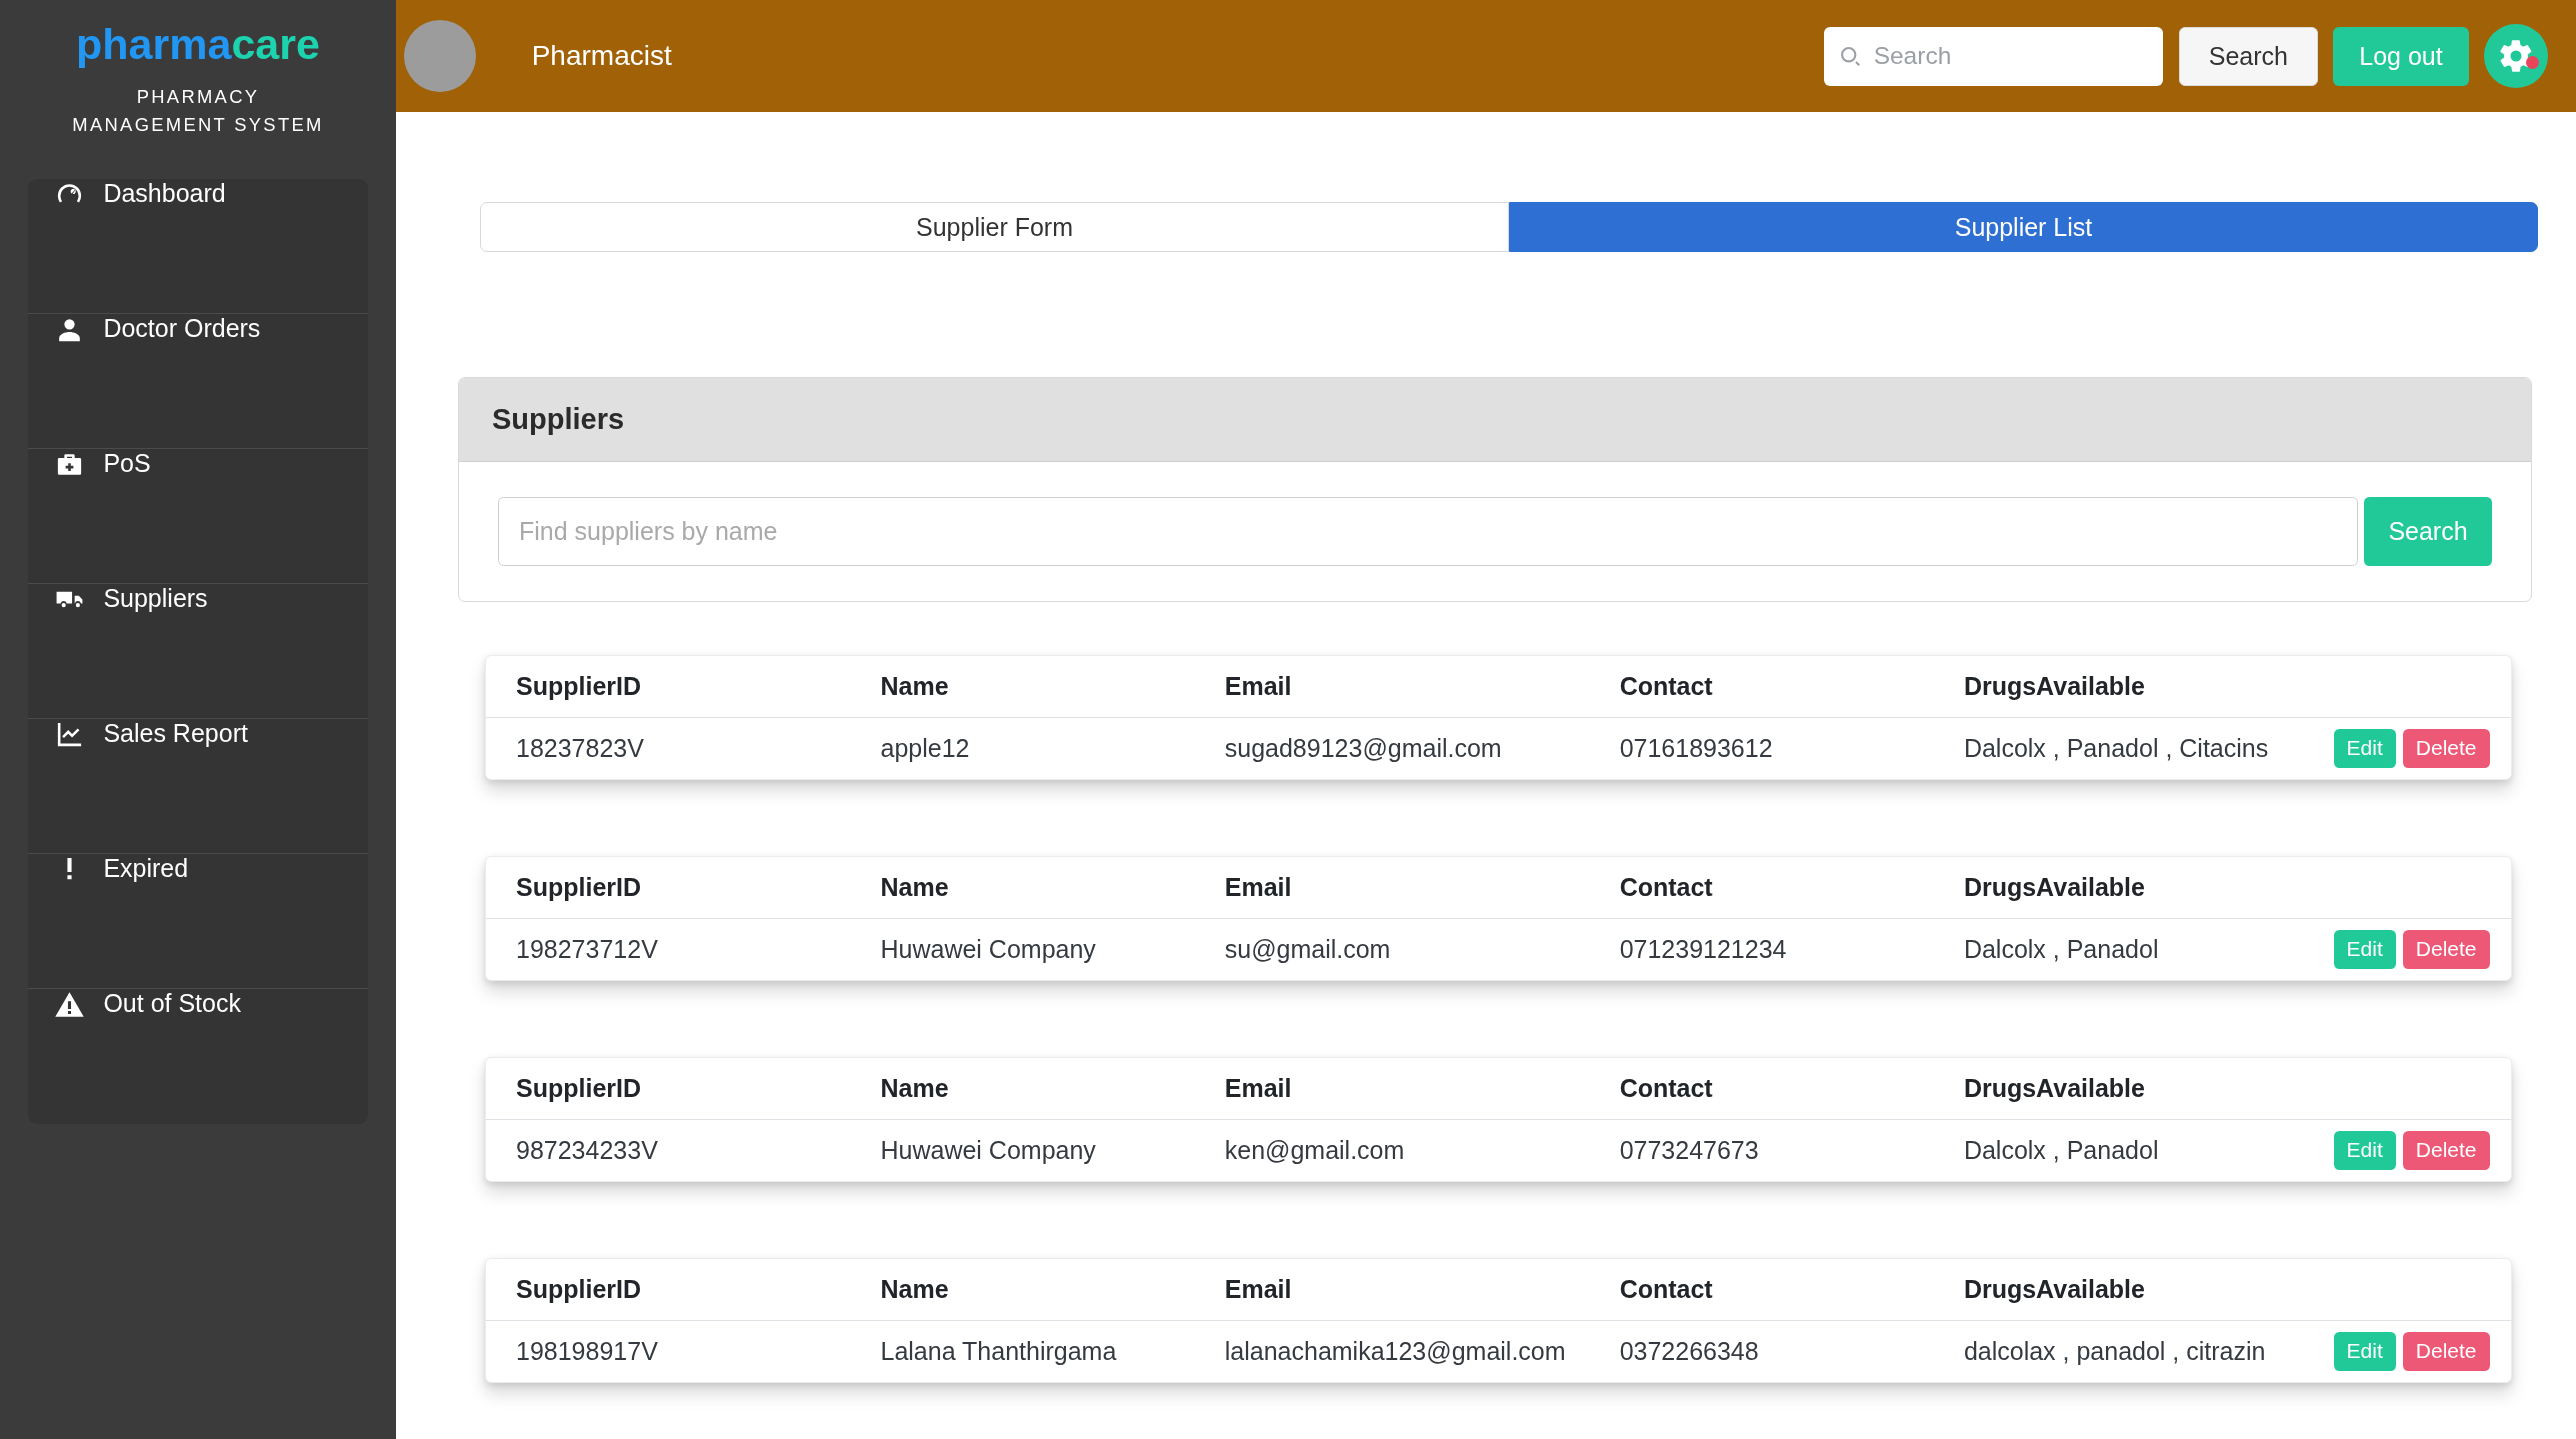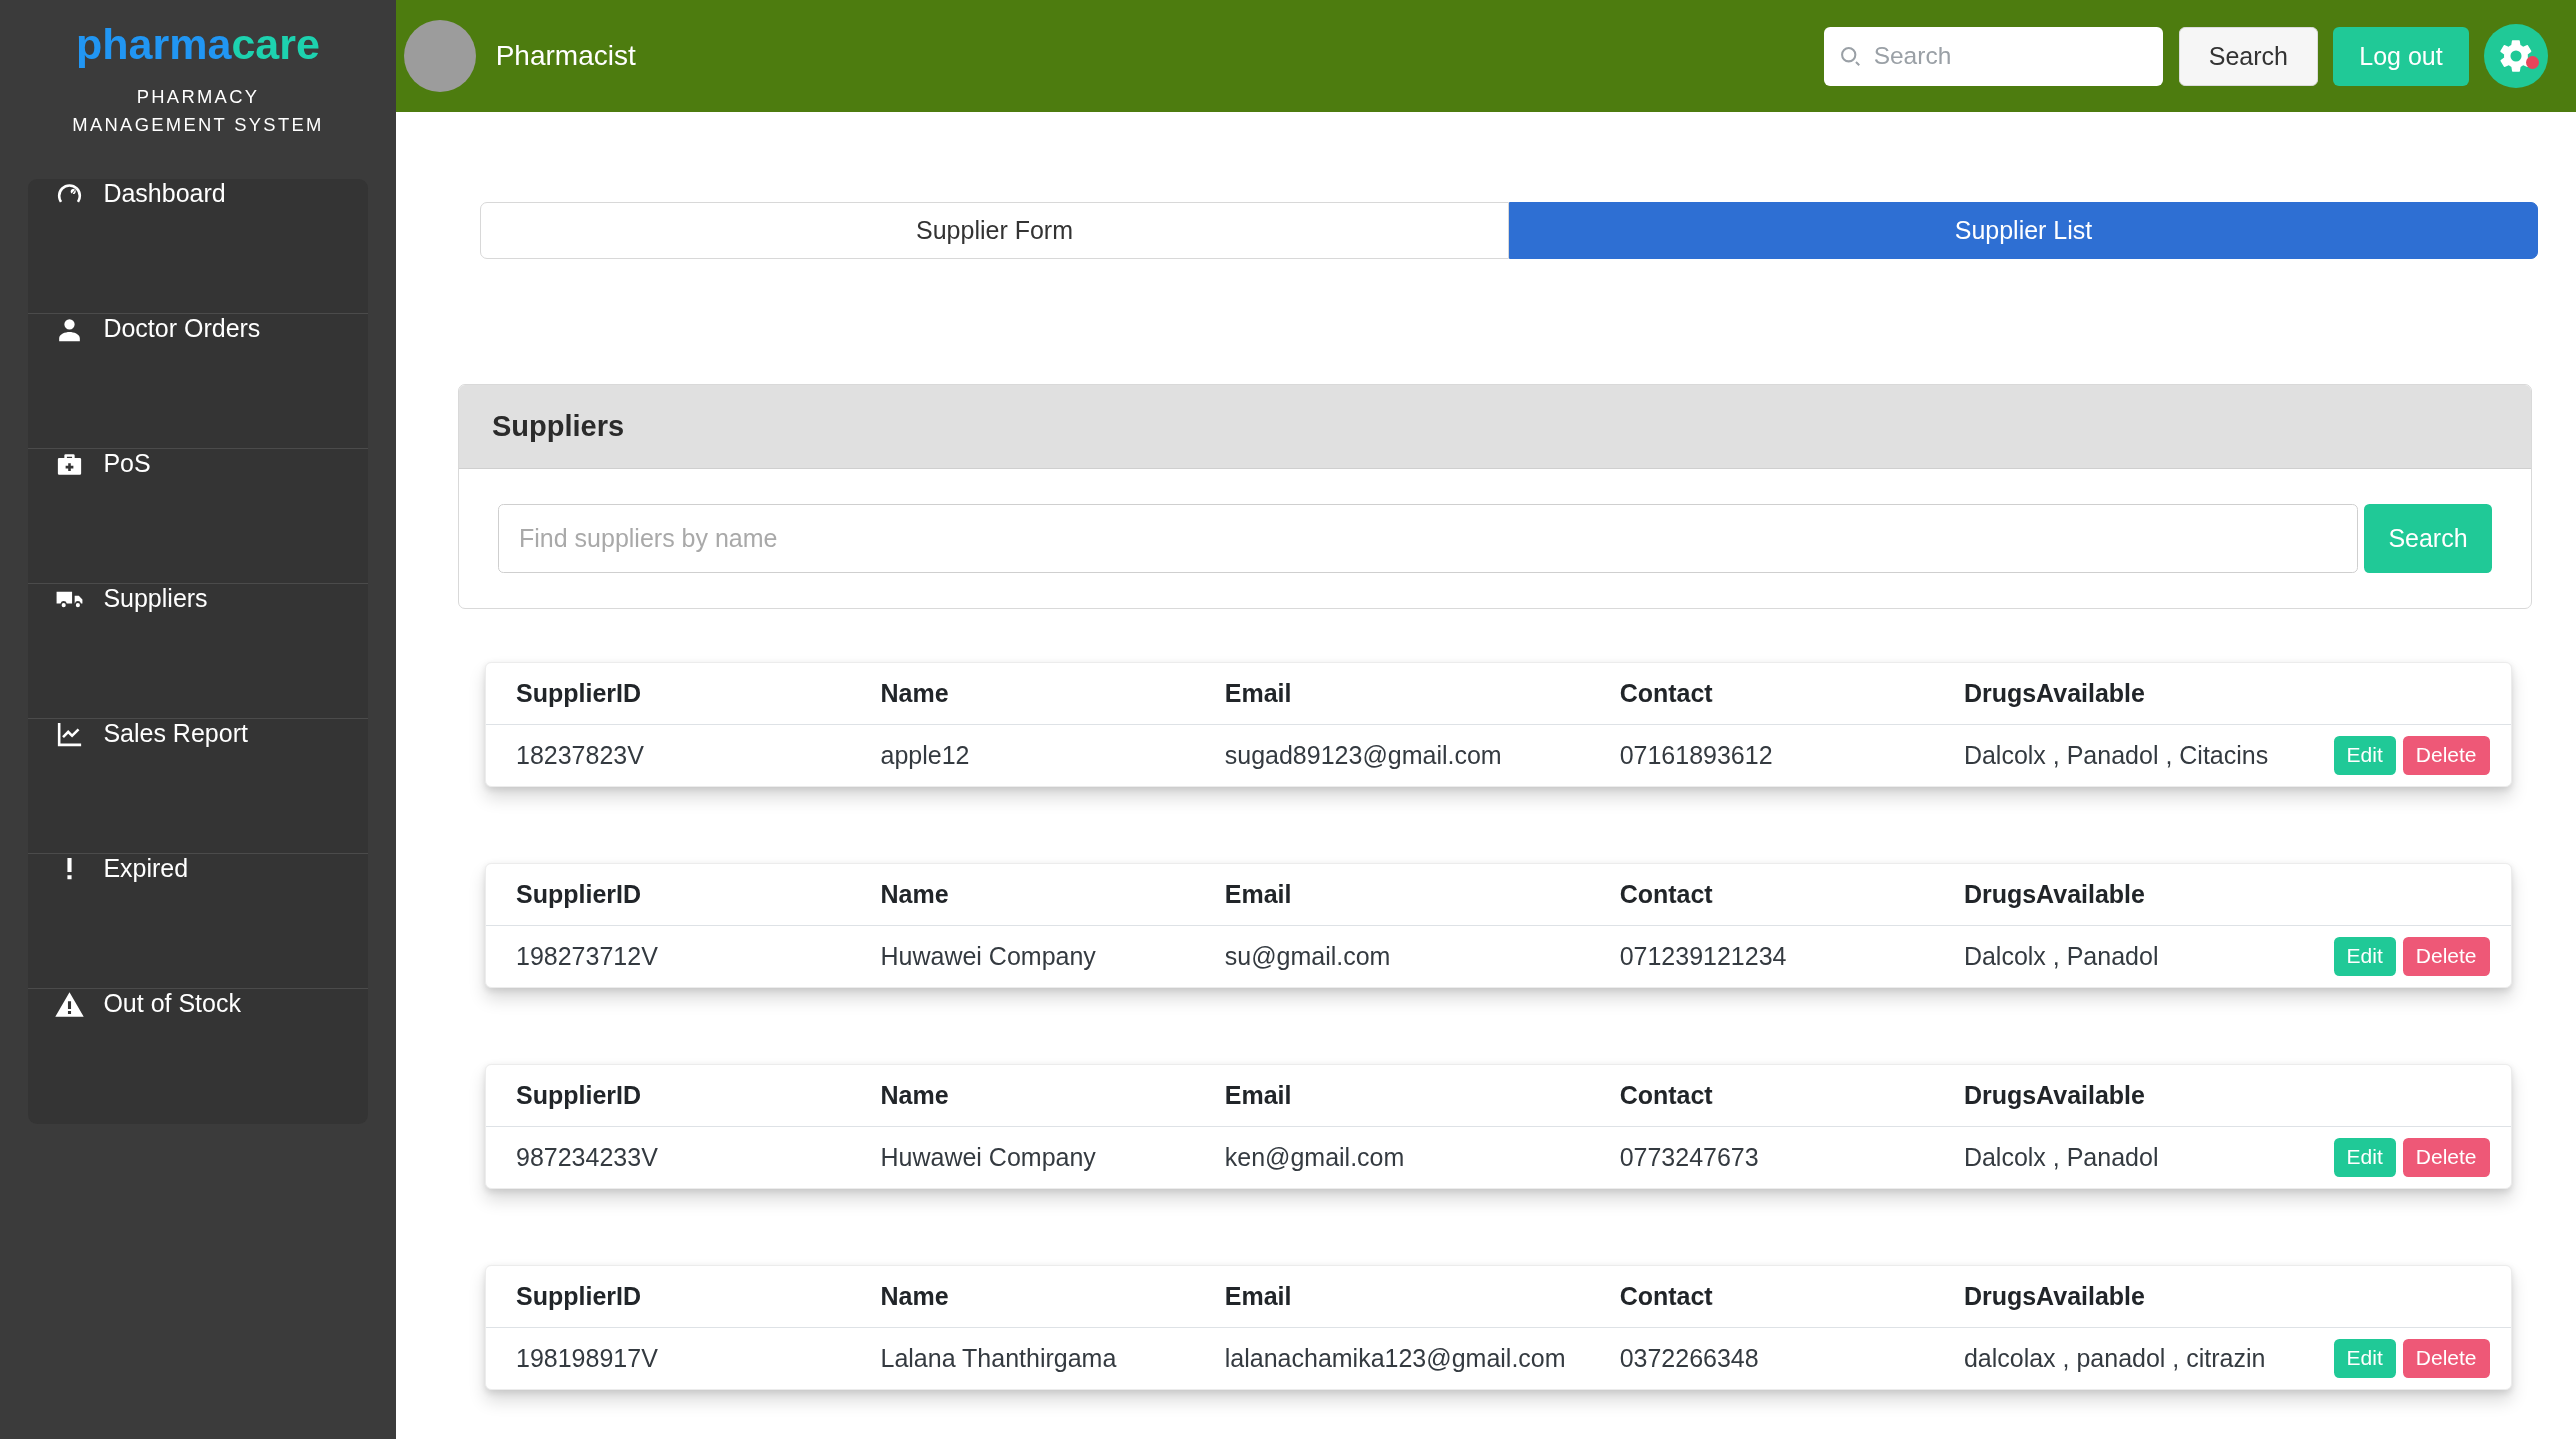--- a/index.html
+++ b/index.html
@@ -37,22 +37,22 @@
   .menu-item:last-child { border-bottom: none; }
   .mi-icon { width: 31px; height: 31px; display: inline-flex; }
   .mi-icon svg { width: 31px; height: 31px; fill: #ffffff; }
   .mi-label { color: #ffffff; font-size: 25px; }
 
   
   .main-col { flex: 1; display: flex; flex-direction: column; }
 
   
   .topbar {
-    height: 112px; background: #4d7c0f;
-    display: flex; align-items: center; padding: 0 28px 0 7.7px;
+    height: 112px; background: #a16207;
+    display: flex; align-items: center; padding: 0 28px 0 7.7px; gap: 36px;
   }
   .avatar {
     width: 72px; height: 72px; border-radius: 50%;
     background: #9c9c9c; flex: 0 0 72px;
   }
   .user-name { color: #ffffff; font-size: 28px; font-weight: 500; margin-left: 20px; }
   .topbar-right { margin-left: auto; display: flex; align-items: center; gap: 15.3px; }
   .search-box {
     width: 339px; height: 59px; background: #ffffff; border-radius: 6.1px;
     display: flex; align-items: center; padding: 0 14px; gap: 10.7px;
@@ -85,21 +85,21 @@
   .gear-btn svg { width: 38px; height: 38px; fill: #ffffff; }
   .gear-dot {
     position: absolute; right: 9.2px; top: 32px;
     width: 13px; height: 13px; border-radius: 50%; background: #e8445a;
   }
 
   
   .content { flex: 1; background: #ffffff; overflow: hidden; }
 
   .tabs {
-    display: flex; margin: 90px 38px 0 84px; height: 57px; border-radius: 26px;
+    display: flex; margin: 90px 38px 0 84px; height: 50px; border-radius: 26px;
   }
   .tab {
     flex: 1; display: flex; align-items: center; justify-content: center;
     font-size: 25px; cursor: pointer; font-family: "Liberation Sans", sans-serif;
   }
   .tab.inactive {
     background: #ffffff; border: 0.8px solid #d8d8d8; color: #333;
     border-radius: 7px 0 0 7px;
   }
   .tab.active {

